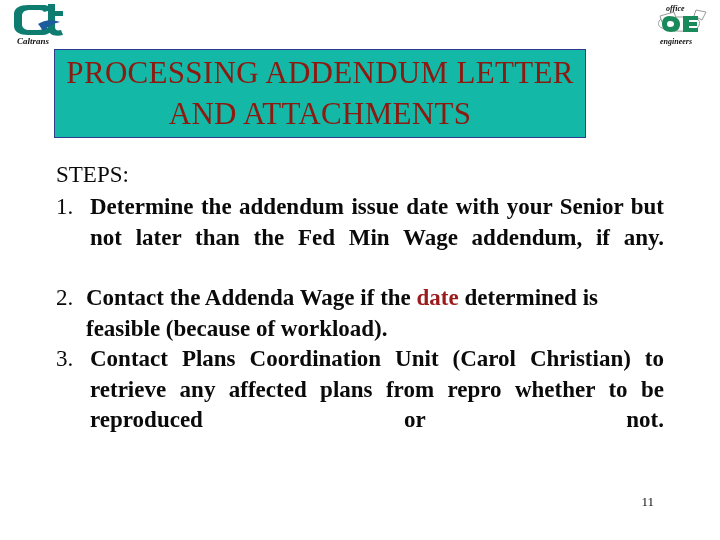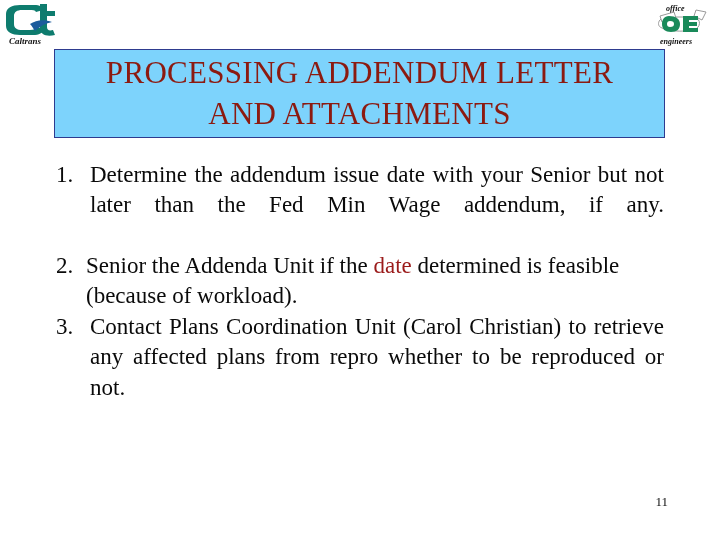--- a/index.html
+++ b/index.html
@@ -13,32 +13,32 @@
     font-family: "Liberation Serif", "DejaVu Serif", serif;
     overflow: hidden;
     position: relative;
   }
 
   
   .logo {
     position: absolute;
     top: 2px;
   }
-  .logo-caltrans { left: 0; width: 62px; height: 44px; }
+  .logo-caltrans { left: 8px; width: 62px; height: 44px; }
   .logo-oe       { right: 8px; width: 62px; height: 44px; text-align: right; }
   .logo svg { display: block; }
 
   
   .title-banner {
     position: absolute;
     left: 54px;
     top: 49px;
-    width: 611px;
+    width: 532px;
     height: 89px;
-    background: #7dd3fc;
+    background: #14b8a6;
     border: 1px solid #2E3B8F;
     box-sizing: border-box;
     display: flex;
     align-items: center;
     justify-content: center;
   }
   .title-text {
     color: #8C1A10;
     font-size: 31px;
     line-height: 1.32;
@@ -73,30 +73,30 @@
     top: 0;
     width: 30px;
     text-align: left;
   }
   .step.justify .txt { text-align: justify; }
   .step.justify .txt::after {
     content: "";
     display: inline-block;
     width: 100%;
   }
-  .step .txt { display: block; }
+  .step .txt { display: block; font-weight: bold; }
   .hl-red { color: #9B1B1B; text-align: right; }
 
   
   .step.plain { padding-left: 30px; }
 
   
   .page-number {
     position: absolute;
-    right: 52px;
+    right: 66px;
     bottom: 30px;
     font-size: 13px;
     color: #111;
     font-family: "Liberation Serif", "DejaVu Serif", serif;
   }
 </style>
 </head>
 <body>
 
 <div class="logo logo-caltrans">
@@ -124,29 +124,30 @@
   </svg>
 </div>
 
 <div class="title-banner">
   <div class="title-text">PROCESSING ADDENDUM LETTER
 AND ATTACHMENTS</div>
 </div>
 
 <div class="body-block">
 
+  <p class="steps-label">STEPS:</p>
 
   <p class="step justify">
     <span class="num">1.</span>
     <span class="txt"><span>Determine the addendum issue date with your Senior but not later than the Fed Min Wage addendum, if any.</span></span>
   </p>
 
   <p class="step plain">
     <span class="num">2.</span>
-    <span class="txt"><span>Senior the Addenda Unit if the </span><span class="hl-red">date</span><span> determined is feasible (because of workload).</span></span>
+    <span class="txt"><span>Contact the Addenda Wage if the </span><span class="hl-red">date</span><span> determined is feasible (because of workload).</span></span>
   </p>
 
   <p class="step justify">
     <span class="num">3.</span>
     <span class="txt"><span>Contact Plans Coordination Unit (Carol Christian) to retrieve any affected plans from repro whether to be reproduced or not.</span></span>
   </p>
 
 </div>
 
 <div class="page-number">11</div>

